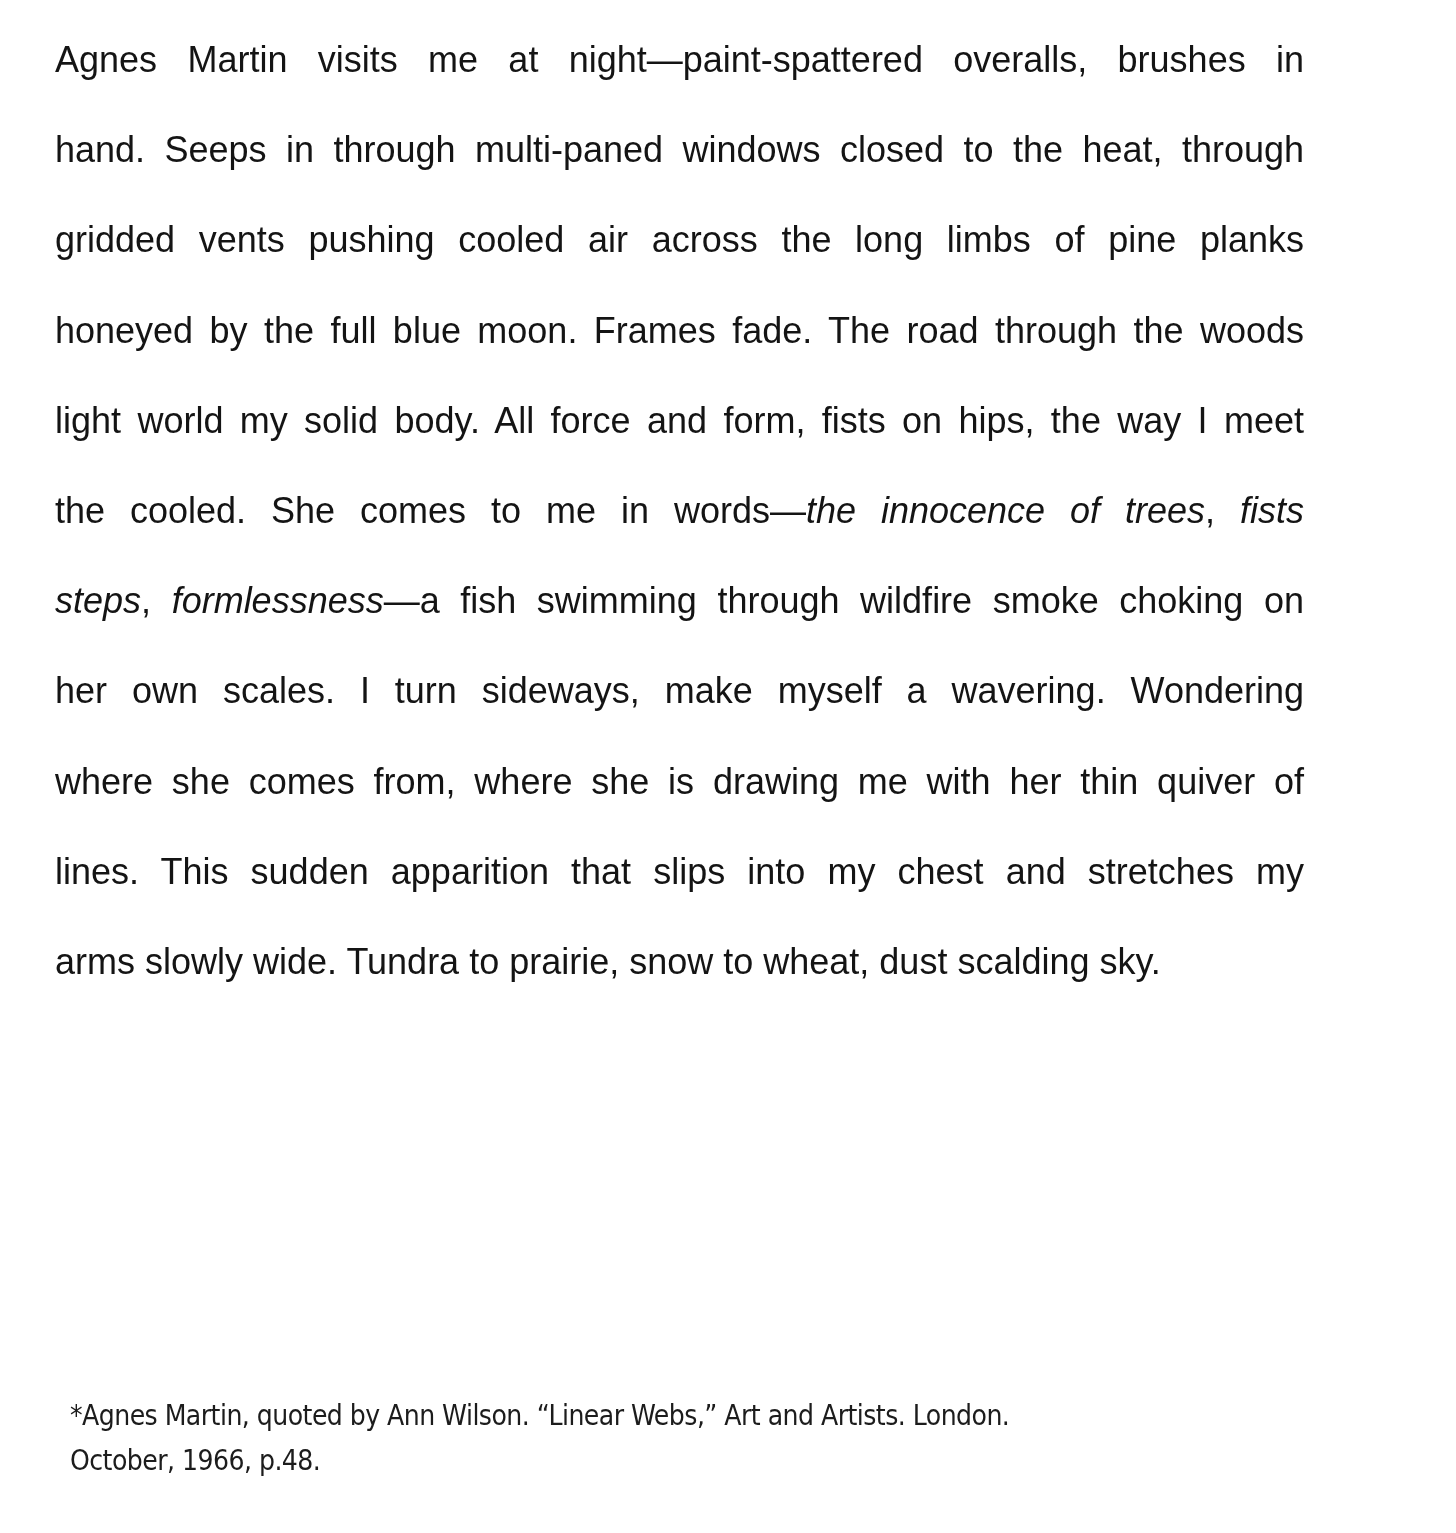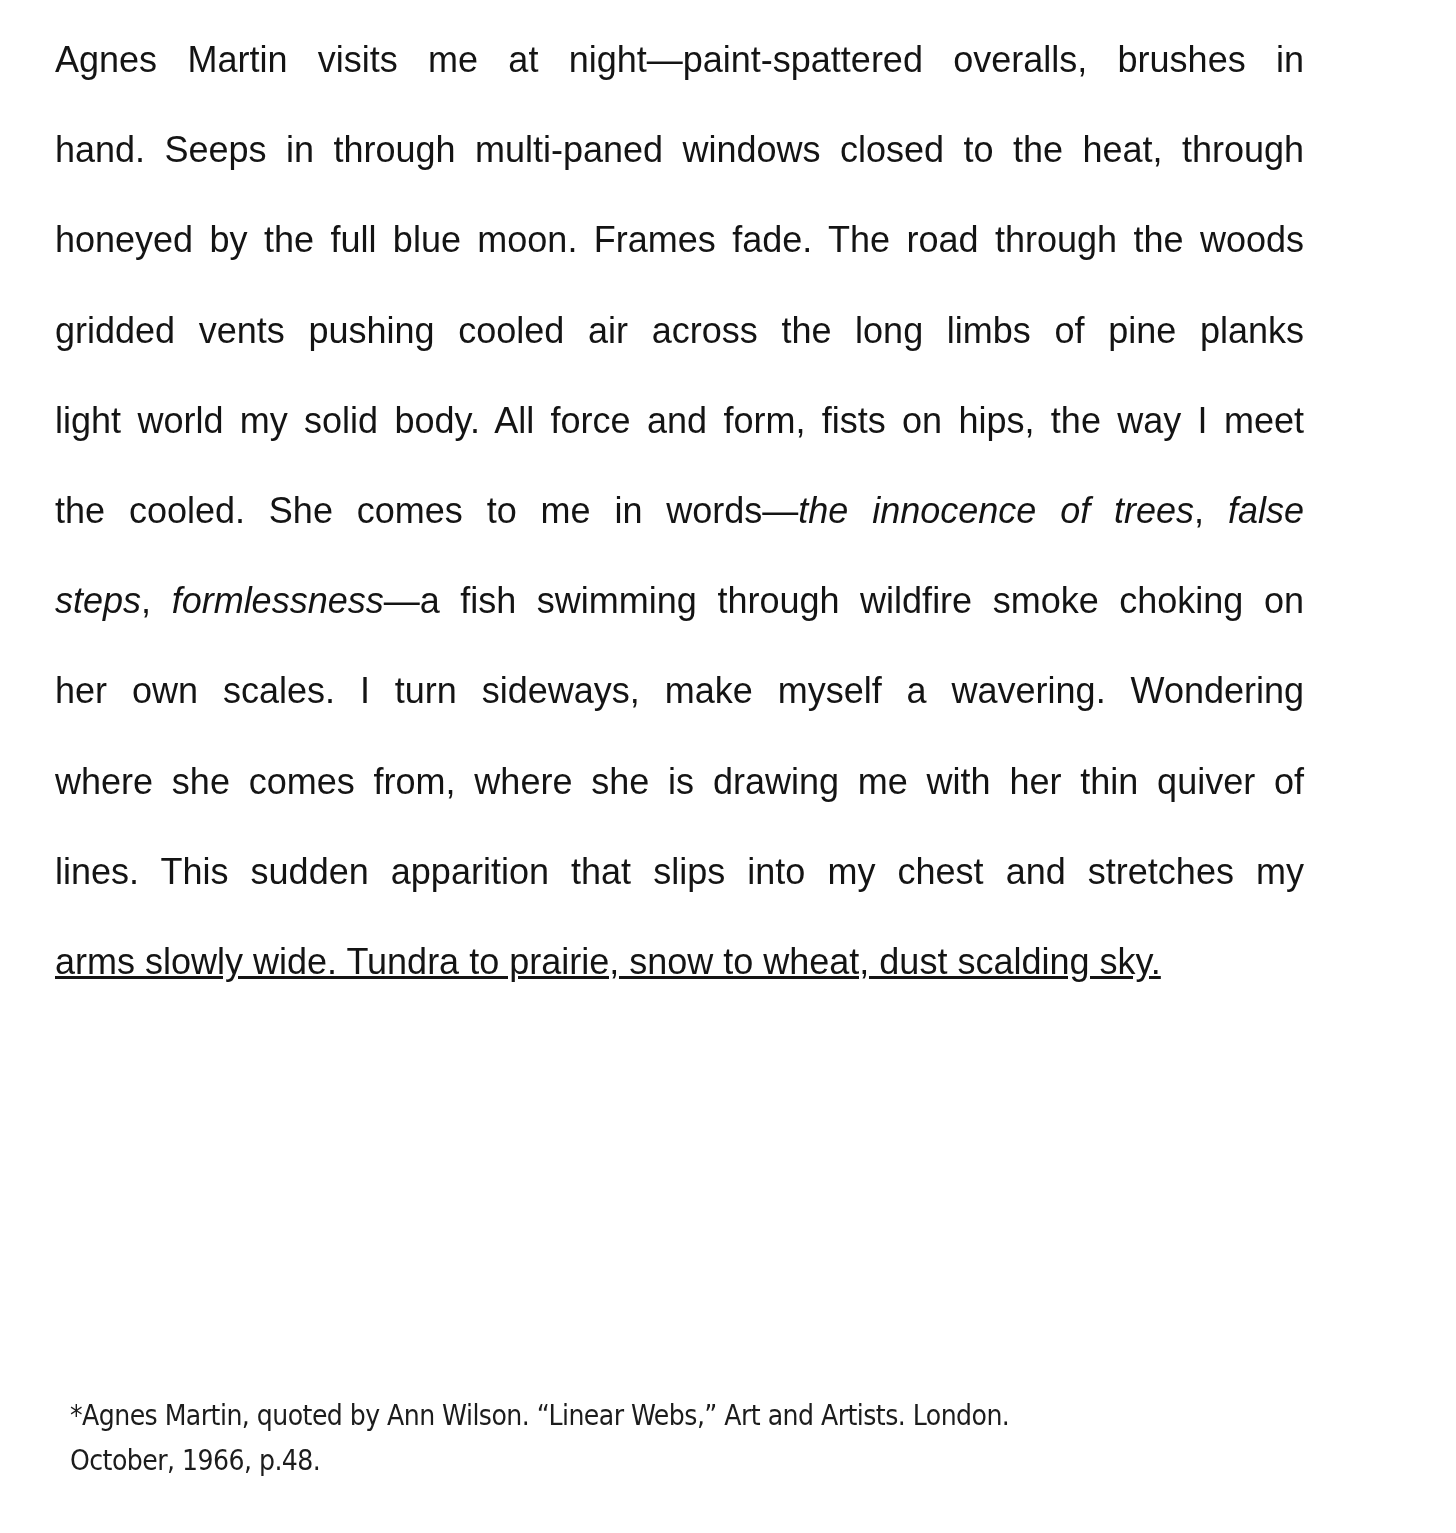--- a/index.html
+++ b/index.html
@@ -34,21 +34,20 @@
     }
     .prose .line {
       display: block;
       text-align: justify;
       text-align-last: justify;
       white-space: nowrap;
       height: 90.2px;
     }
     .prose .line.last {
       text-align-last: left;
-      text-decoration: underline;
     }
     .prose .line > span.fill {
       display: block;
       text-align: justify;
       text-align-last: justify;
     }
     .prose .line.last > span.fill {
       text-align-last: left;
     }
     .prose em {
@@ -82,36 +81,36 @@
       <span>Agnes Martin visits me at night—paint-spattered overalls, brushes in</span>
     </span>
       </span>
     <span class="line">
         <span class="fill">
       <span>hand. Seeps in through multi-paned windows closed to the heat, through</span>
     </span>
       </span>
     <span class="line">
         <span class="fill">
-      <span>honeyed by the full blue moon. Frames fade. The road through the woods</span>
+      <span>gridded vents pushing cooled air across the long limbs of pine planks</span>
     </span>
       </span>
     <span class="line">
         <span class="fill">
-      <span>gridded vents pushing cooled air across the long limbs of pine planks</span>
+      <span>honeyed by the full blue moon. Frames fade. The road through the woods</span>
     </span>
       </span>
     <span class="line">
         <span class="fill">
       <span>light world my solid body. All force and form, fists on hips, the way I meet</span>
     </span>
       </span>
     <span class="line">
         <span class="fill">
-      <span>the cooled. She comes to me in words—</span><em>the innocence of trees</em><span>, </span><em>false</em>
+      <span>the cooled. She comes to me in words—</span><em>the innocence of trees</em><span>, </span><em>fists</em>
     </span>
       </span>
     <span class="line">
         <span class="fill">
       <em>steps</em><span>, </span><em>formlessness</em><span>—a fish swimming through wildfire smoke choking on</span>
     </span>
       </span>
     <span class="line">
         <span class="fill">
       <span>her own scales. I turn sideways, make myself a wavering. Wondering</span>

